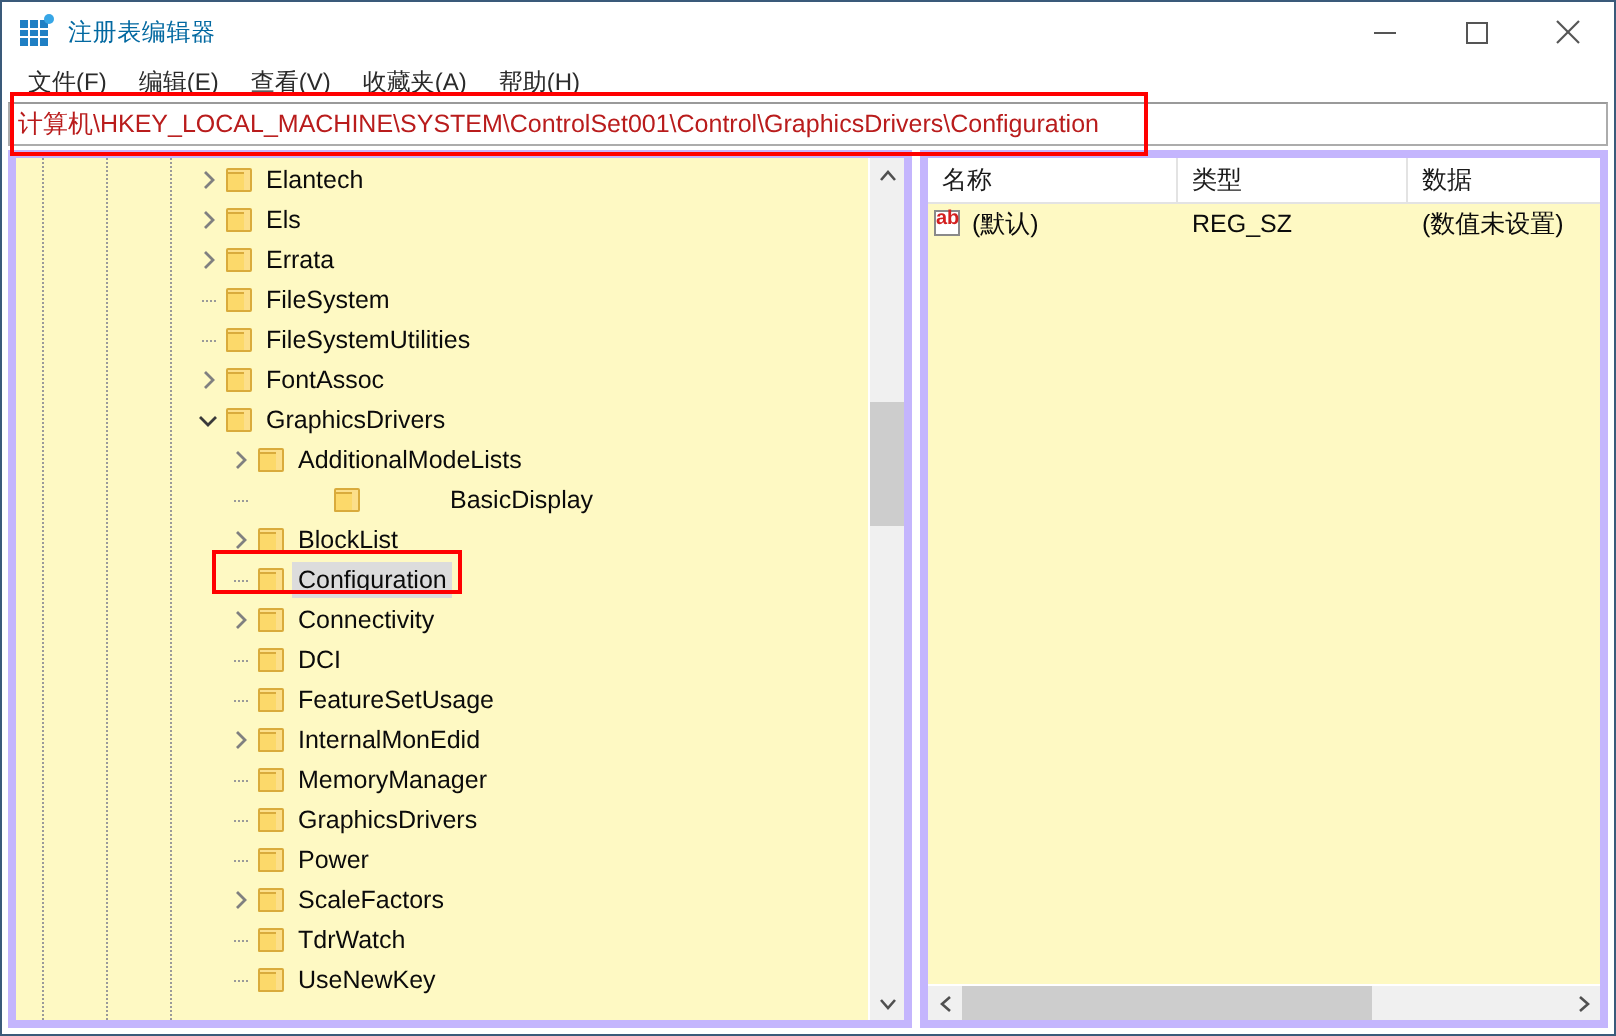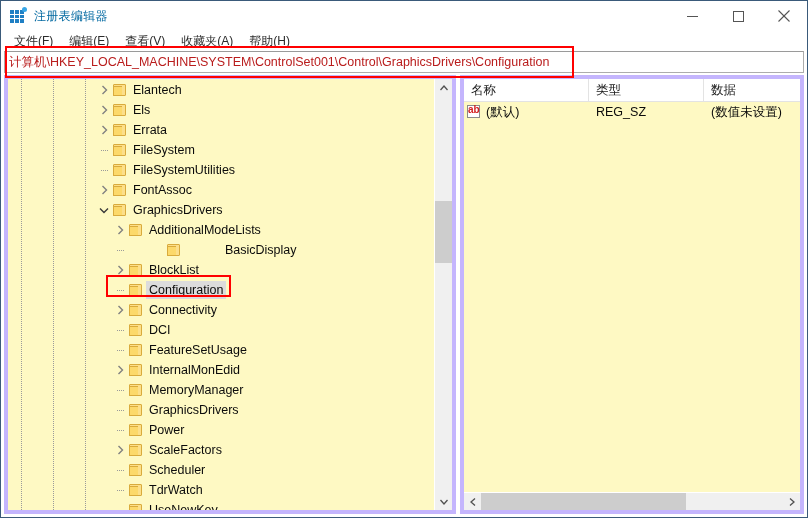--- a/index.html
+++ b/index.html
@@ -638,32 +638,20 @@
             <div class="tnode" style="padding-left: 104px;">
               <span class="chev">
                 <svg width="9" height="3" viewBox="0 0 9 3">
                   <line x1="1" y1="1.5" x2="8" y2="1.5" stroke="#9a9a9a" stroke-width="1" stroke-dasharray="1 1"></line>
                 </svg>
               </span>
               <span class="folder">
                 <span class="back"></span>
                 <span class="front"></span>
               </span>
-              <span class="lbl">Scheduler</span>
-            </div>
-            <div class="tnode" style="padding-left: 104px;">
-              <span class="chev">
-                <svg width="9" height="3" viewBox="0 0 9 3">
-                  <line x1="1" y1="1.5" x2="8" y2="1.5" stroke="#9a9a9a" stroke-width="1" stroke-dasharray="1 1"></line>
-                </svg>
-              </span>
-              <span class="folder">
-                <span class="back"></span>
-                <span class="front"></span>
-              </span>
               <span class="lbl">TdrWatch</span>
             </div>
             <div class="tnode" style="padding-left: 104px;">
               <span class="chev">
                 <svg width="9" height="3" viewBox="0 0 9 3">
                   <line x1="1" y1="1.5" x2="8" y2="1.5" stroke="#9a9a9a" stroke-width="1" stroke-dasharray="1 1"></line>
                 </svg>
               </span>
               <span class="folder">
                 <span class="back"></span>

